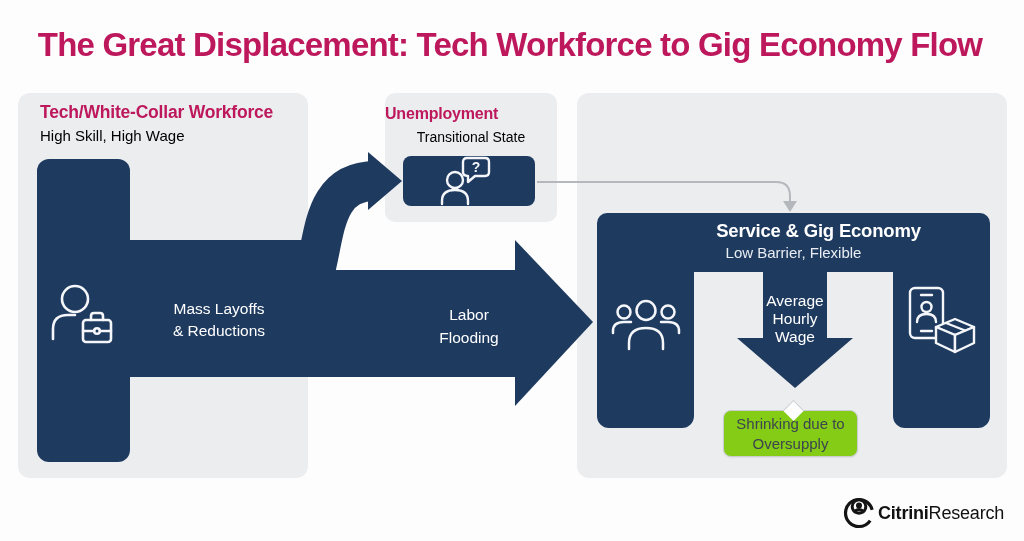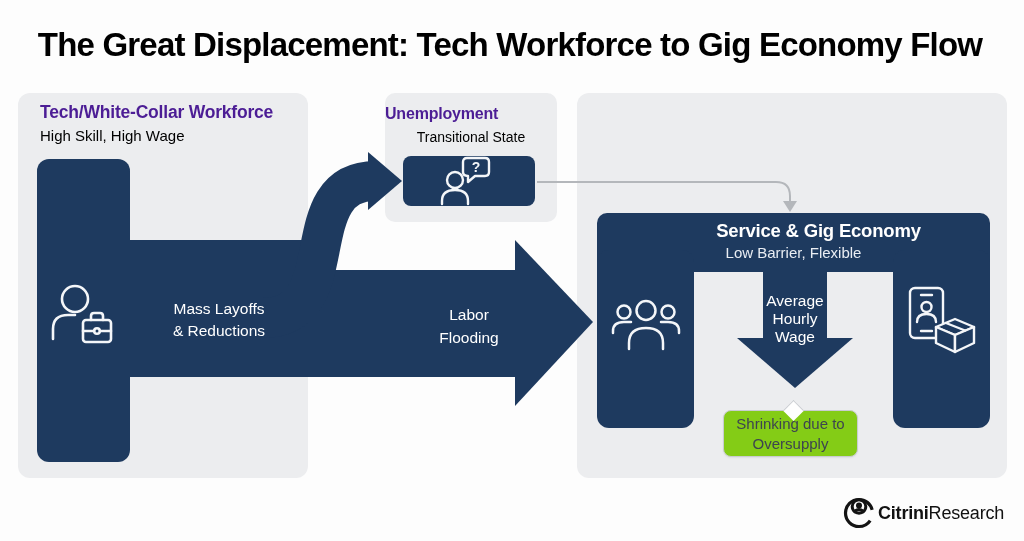--- a/index.html
+++ b/index.html
@@ -7,28 +7,28 @@
        font-family:"Liberation Sans", sans-serif;}
   .canvas{position:relative;width:1024px;height:541px;background:#fdfdfd;}
 
   
   .panel{position:absolute;background:#ecedef;border-radius:12px;z-index:1;}
   svg.flow{position:absolute;left:0;top:0;z-index:2;pointer-events:none;}
   .txt{position:absolute;z-index:3;}
 
   
   .page-title{left:0;right:4px;top:26px;text-align:center;
-    font-size:33px;font-weight:bold;letter-spacing:-0.8px;color:#000000;}
+    font-size:33px;font-weight:bold;letter-spacing:-0.8px;color:#be185d;}
 
   
   .panel-left   {left:18px; top:93px; width:290px;height:385px;}
   .panel-unemp  {left:385px;top:93px; width:172px;height:129px;border-radius:10px;}
   .panel-right  {left:577px;top:93px; width:430px;height:385px;}
 
-  .panel-title{font-size:17.5px;font-weight:bold;color:#4c1d95;letter-spacing:-0.2px;}
+  .panel-title{font-size:17.5px;font-weight:bold;color:#be185d;letter-spacing:-0.2px;}
   .panel-sub  {font-size:15px;color:#000000;}
 
   .wf-title{left:40px;top:102px;}
   .wf-sub  {left:40px;top:127px;}
 
   .un-title{left:385px;top:105px;width:152px;text-align:left;font-size:16px;}
   .un-sub  {left:385px;top:129px;width:172px;text-align:center;font-size:14px;}
 
   .gig-title{left:597px;top:220px;width:393px;text-align:center;
      font-size:18.5px;font-weight:bold;color:#ffffff;letter-spacing:-0.2px;margin-left:25px;}

